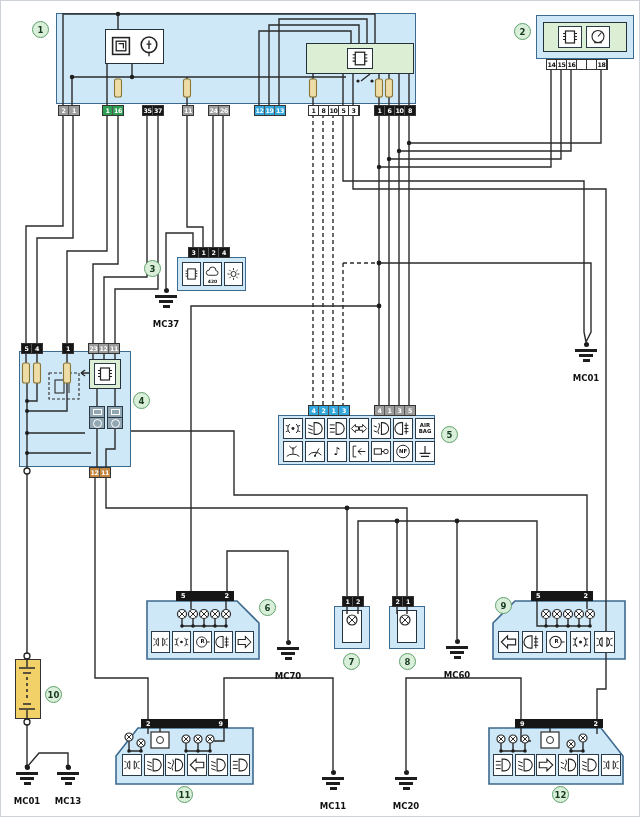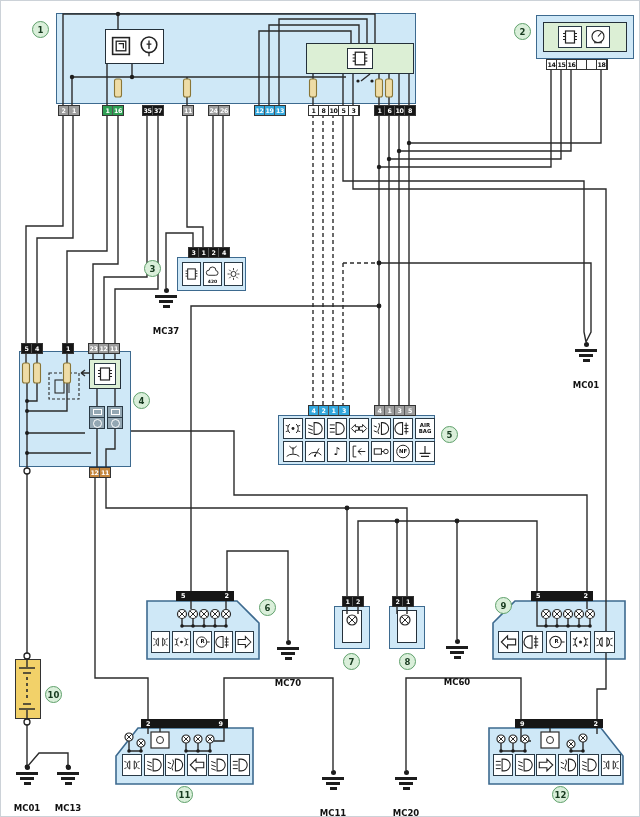--- a/index.html
+++ b/index.html
@@ -39,21 +39,21 @@
   
   .clbl{position:absolute;width:17px;height:17px;border-radius:50%;background:#daefda;
         border:1.3px solid #5fa06b;color:#173a1f;display:flex;align-items:center;justify-content:center;
         font-size:8.5px;font-weight:bold;z-index:10;box-sizing:border-box;}
   
   .gnd{position:absolute;width:30px;display:flex;flex-direction:column;align-items:center;z-index:9;}
   .gdot{width:5px;height:5px;border-radius:50%;background:#1d1d1d;}
   .gb1{width:22px;height:2.6px;background:#1d1d1d;margin-top:2px;}
   .gb2{width:14px;height:2.6px;background:#1d1d1d;margin-top:2.4px;}
   .gb3{width:7px;height:2.6px;background:#1d1d1d;margin-top:2.4px;}
-  .glabel{margin-top:18px;font-weight:bold;font-size:8.5px;color:#111;white-space:nowrap;}
+  .glabel{margin-top:11px;font-weight:bold;font-size:8.5px;color:#111;white-space:nowrap;}
   
   .relay{position:absolute;width:16px;height:23px;background:#93a7b3;border:1px solid #2a3a46;
          box-sizing:border-box;z-index:8;}
   .rtop{height:10px;border-bottom:1px solid #2a3a46;display:flex;align-items:center;justify-content:center;}
   .rbot{height:11px;display:flex;align-items:center;justify-content:center;}
   .rsq{width:7px;height:4px;border:1px solid #fff;}
   .rci{width:7px;height:7px;border:1px solid #fff;border-radius:50%;}
 </style>
 </head>
 <body>

